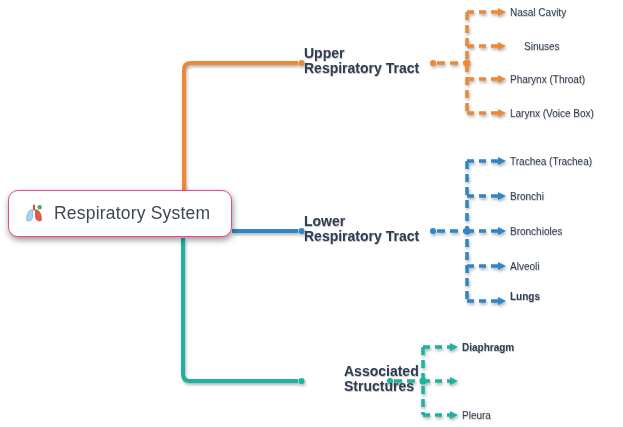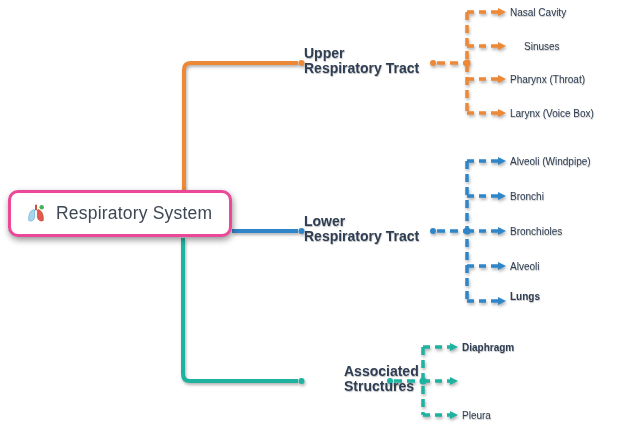--- a/index.html
+++ b/index.html
@@ -4,21 +4,21 @@
 <style>
   html,body{margin:0;padding:0;background:#ffffff;}
   .canvas{
     position:relative;width:623px;height:427px;overflow:hidden;
     font-family:"Liberation Sans", sans-serif;background:#ffffff;
   }
   .connector-layer{position:absolute;left:0;top:0;
     filter:drop-shadow(1px 2px 1.5px rgba(50,50,50,0.38));}
   .root-node{
     position:absolute;left:8px;top:190px;width:224px;height:47px;
-    background:#ffffff;border:3px solid #ec4899;border-radius:10px;
+    background:#ffffff;border:1px solid #ec4899;border-radius:10px;
     box-shadow:1px 3px 6px rgba(20,20,20,0.45);
     display:flex;align-items:center;gap:9px;padding-left:14px;box-sizing:border-box;
     cursor:pointer;
   }
   .root-label{font-size:17.5px;font-weight:500;color:#3e4854;letter-spacing:.2px;}
   .branch-label{
     position:absolute;font-size:14px;font-weight:bold;color:#2f3e53;
     line-height:15px;white-space:nowrap;cursor:pointer;
     text-shadow:0.5px 1px 1px rgba(40,40,40,0.3);
   }
@@ -115,21 +115,21 @@
   <div class="branch-label" style="left:304px;top:364px;margin-left:40px;">
     <div>Associated</div>
     <div>Structures</div>
   </div>
 
   <div class="child-label" style="left:510px;top:12px;">Nasal Cavity</div>
   <div class="child-label" style="left:524px;top:46px;">Sinuses</div>
   <div class="child-label" style="left:510px;top:79px;">Pharynx (Throat)</div>
   <div class="child-label" style="left:510px;top:113px;">Larynx (Voice Box)</div>
 
-  <div class="child-label" style="left:510px;top:161px;">Alveoli (Windpipe)</div>
+  <div class="child-label" style="left:510px;top:161px;">Trachea (Trachea)</div>
   <div class="child-label" style="left:510px;top:196px;">Bronchi</div>
   <div class="child-label" style="left:510px;top:231px;">Bronchioles</div>
   <div class="child-label" style="left:510px;top:266px;">Alveoli</div>
   <div class="child-label" style="left:510px;top:296px;font-weight:bold;">Lungs</div>
 
   <div class="child-label" style="left:462px;top:347px;font-weight:bold;">Diaphragm</div>
   <div class="child-label" style="left:462px;top:415px;">Pleura</div>
 
 </div>
 

